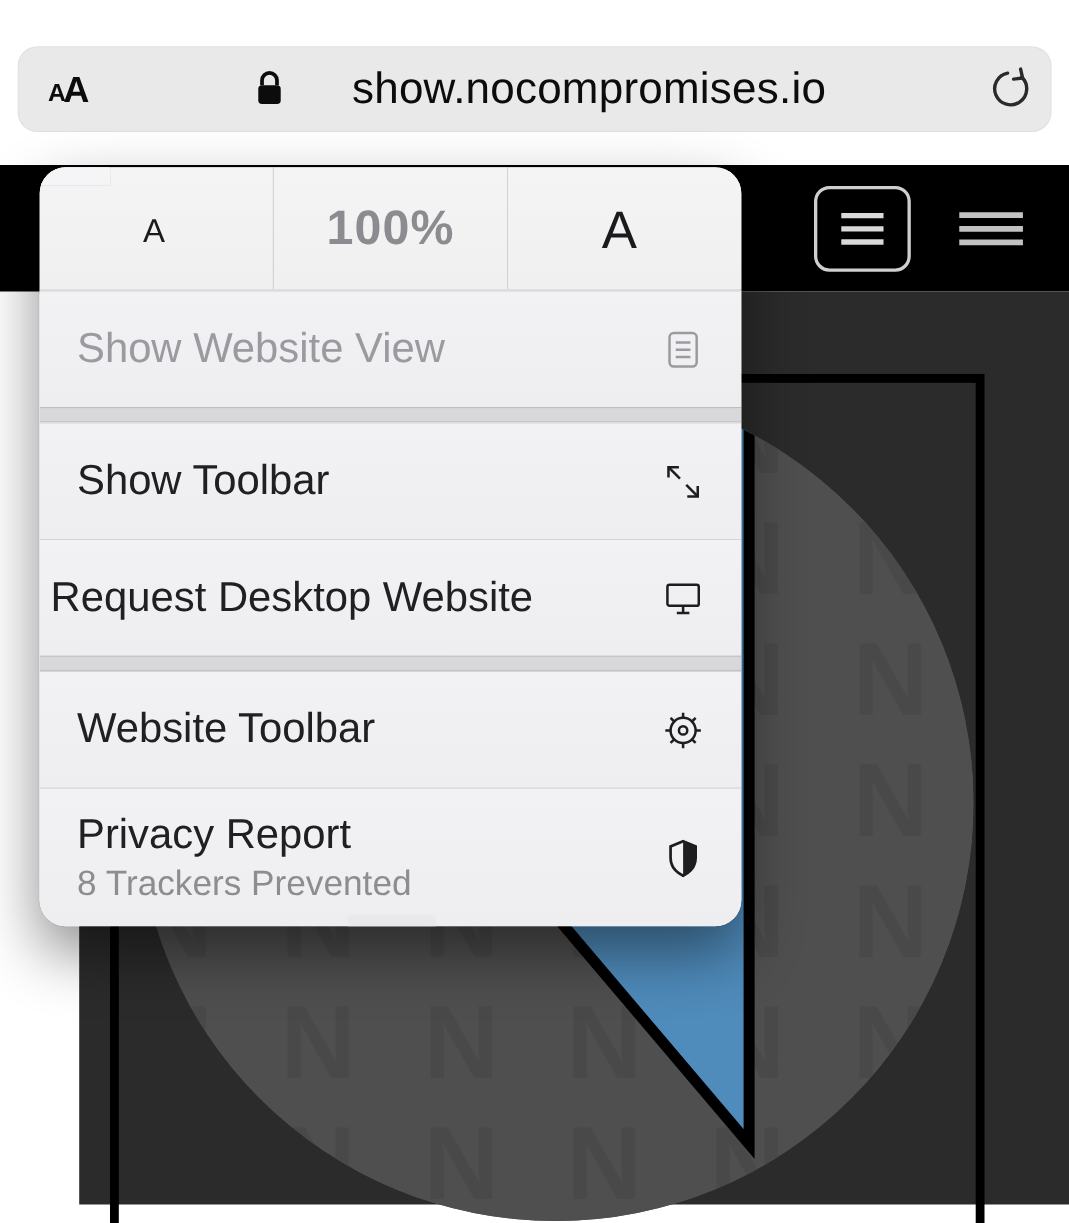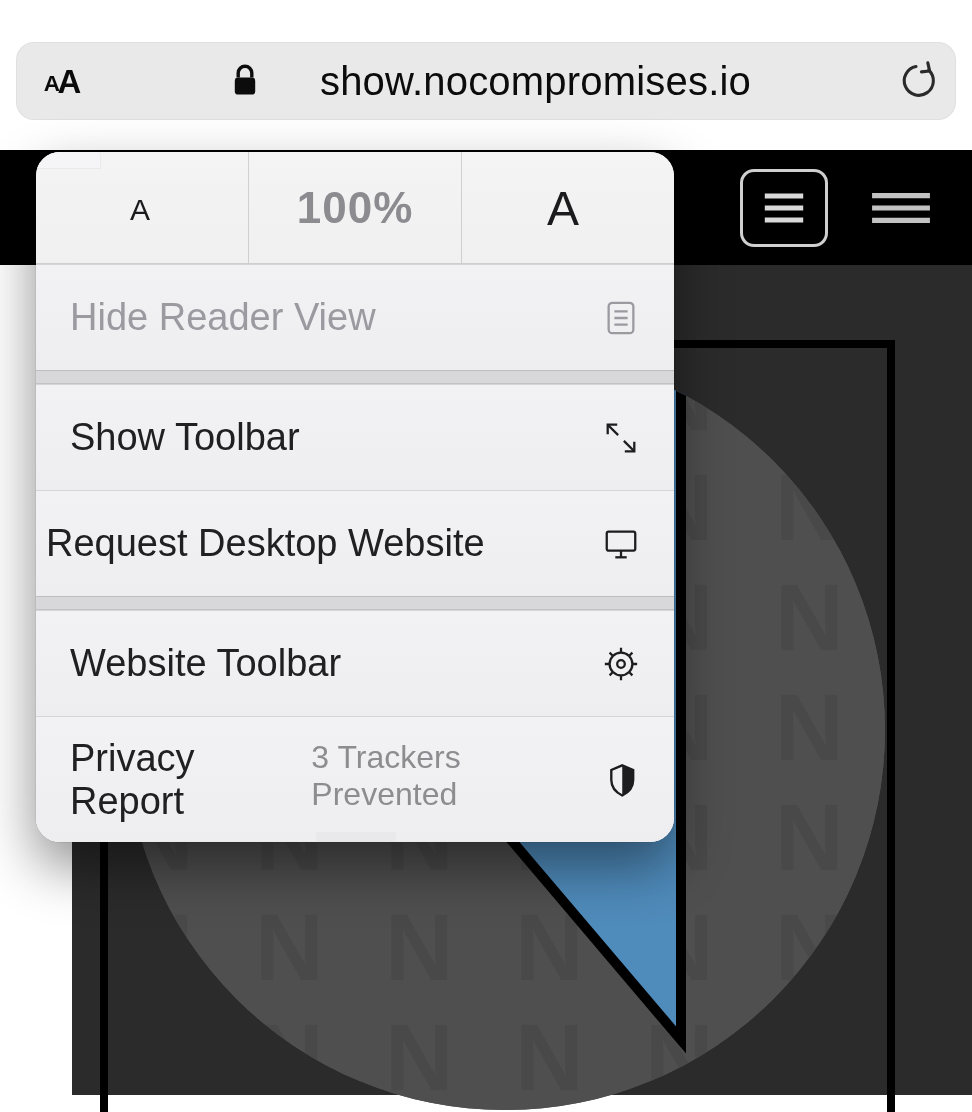--- a/index.html
+++ b/index.html
@@ -118,21 +118,21 @@
   .row {
     display:flex; align-items:center; justify-content:space-between;
     padding: 0 34px;
     min-height: 106px;
     border-top: 1px solid rgba(0,0,0,0.10);
     background: linear-gradient(#f2f2f4, #eeeef0);
   }
   .row:first-of-type { border-top: none; }
   .row .lbl { font-size: 38px; color:#202022; }
   .row .sub { font-size: 32px; color:#8c8c91; margin-top:2px; }
-  .row .txtcol { display:flex; flex-direction:row; gap:2px; }
+  .row .txtcol { display:flex; flex-direction:column; gap:2px; }
   .row.disabled .lbl { color:#9a9aa0; }
   .row svg.icon { width: 38px; height: 38px; stroke:#1d1d1f; fill:none; stroke-width:2.4; }
   .row svg.icon.solid { fill:#1d1d1f; stroke:none; }
   .row.disabled svg.icon { stroke:#9a9aa0; }
 
   .sep {
     height: 14px;
     background: #d8d8db;
     border-top: 1px solid rgba(0,0,0,0.12);
     border-bottom: 1px solid rgba(0,0,0,0.10);
@@ -221,21 +221,21 @@
       </div>
       <div class="zoom-pct">100%</div>
       <div class="big-a">
         <svg viewBox="0 0 58 58">
           <text x="8" y="46" font-size="48" font-weight="400" fill="#1b1b1d">A</text>
         </svg>
       </div>
     </div>
 
     <div class="row disabled">
-      <span class="lbl">Hide Reader View</span>
+      <span class="lbl">Show Website View</span>
       <svg class="icon" viewBox="0 0 40 40">
         <rect x="7" y="4" width="26" height="32" rx="4"></rect>
         <line x1="13" y1="13" x2="27" y2="13"></line>
         <line x1="13" y1="20" x2="27" y2="20"></line>
         <line x1="13" y1="27" x2="27" y2="27"></line>
       </svg>
     </div>
 
     <div class="sep"></div>
 
@@ -274,21 +274,21 @@
           <line x1="29" y1="29" x2="32" y2="32"></line>
           <line x1="32" y1="8" x2="29" y2="11"></line>
           <line x1="11" y1="29" x2="8" y2="32"></line>
         </g>
       </svg>
     </div>
 
     <div class="row" style="border-top:1px solid rgba(0,0,0,0.10); min-height:126px;">
       <div class="txtcol">
         <span class="lbl">Privacy Report</span>
-        <span class="sub">3 Trackers Prevented</span>
+        <span class="sub">8 Trackers Prevented</span>
       </div>
       <svg class="icon solid" viewBox="0 0 40 40">
         <path d="M20 4 L32 9 V20 C32 29 26 34 20 37 C14 34 8 29 8 20 V9 Z" fill="none" stroke="#1d1d1f" stroke-width="2.6"></path>
         <path d="M20 4 L32 9 V20 C32 29 26 34 20 37 V4 Z" fill="#1d1d1f"></path>
       </svg>
     </div>
 
     <div class="tail"></div>
   </div>
 

